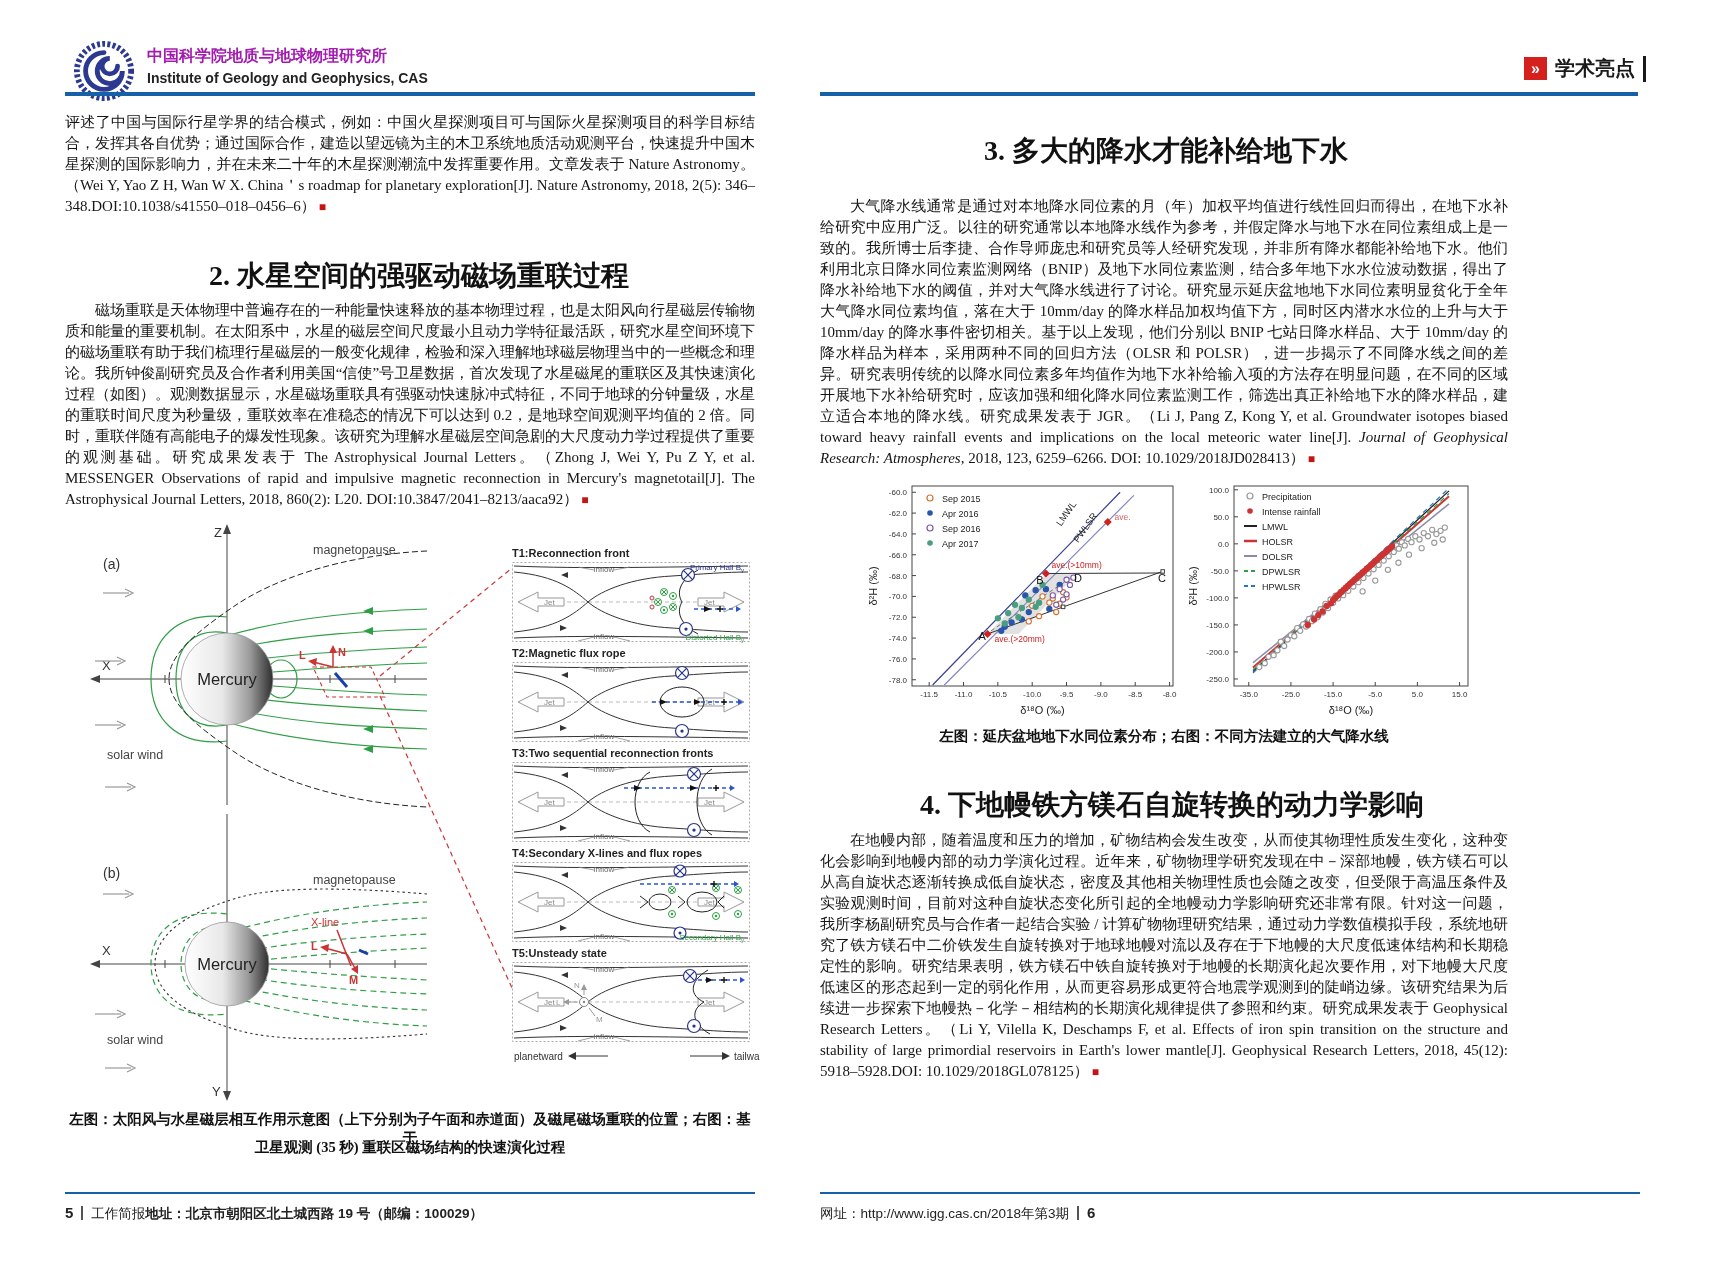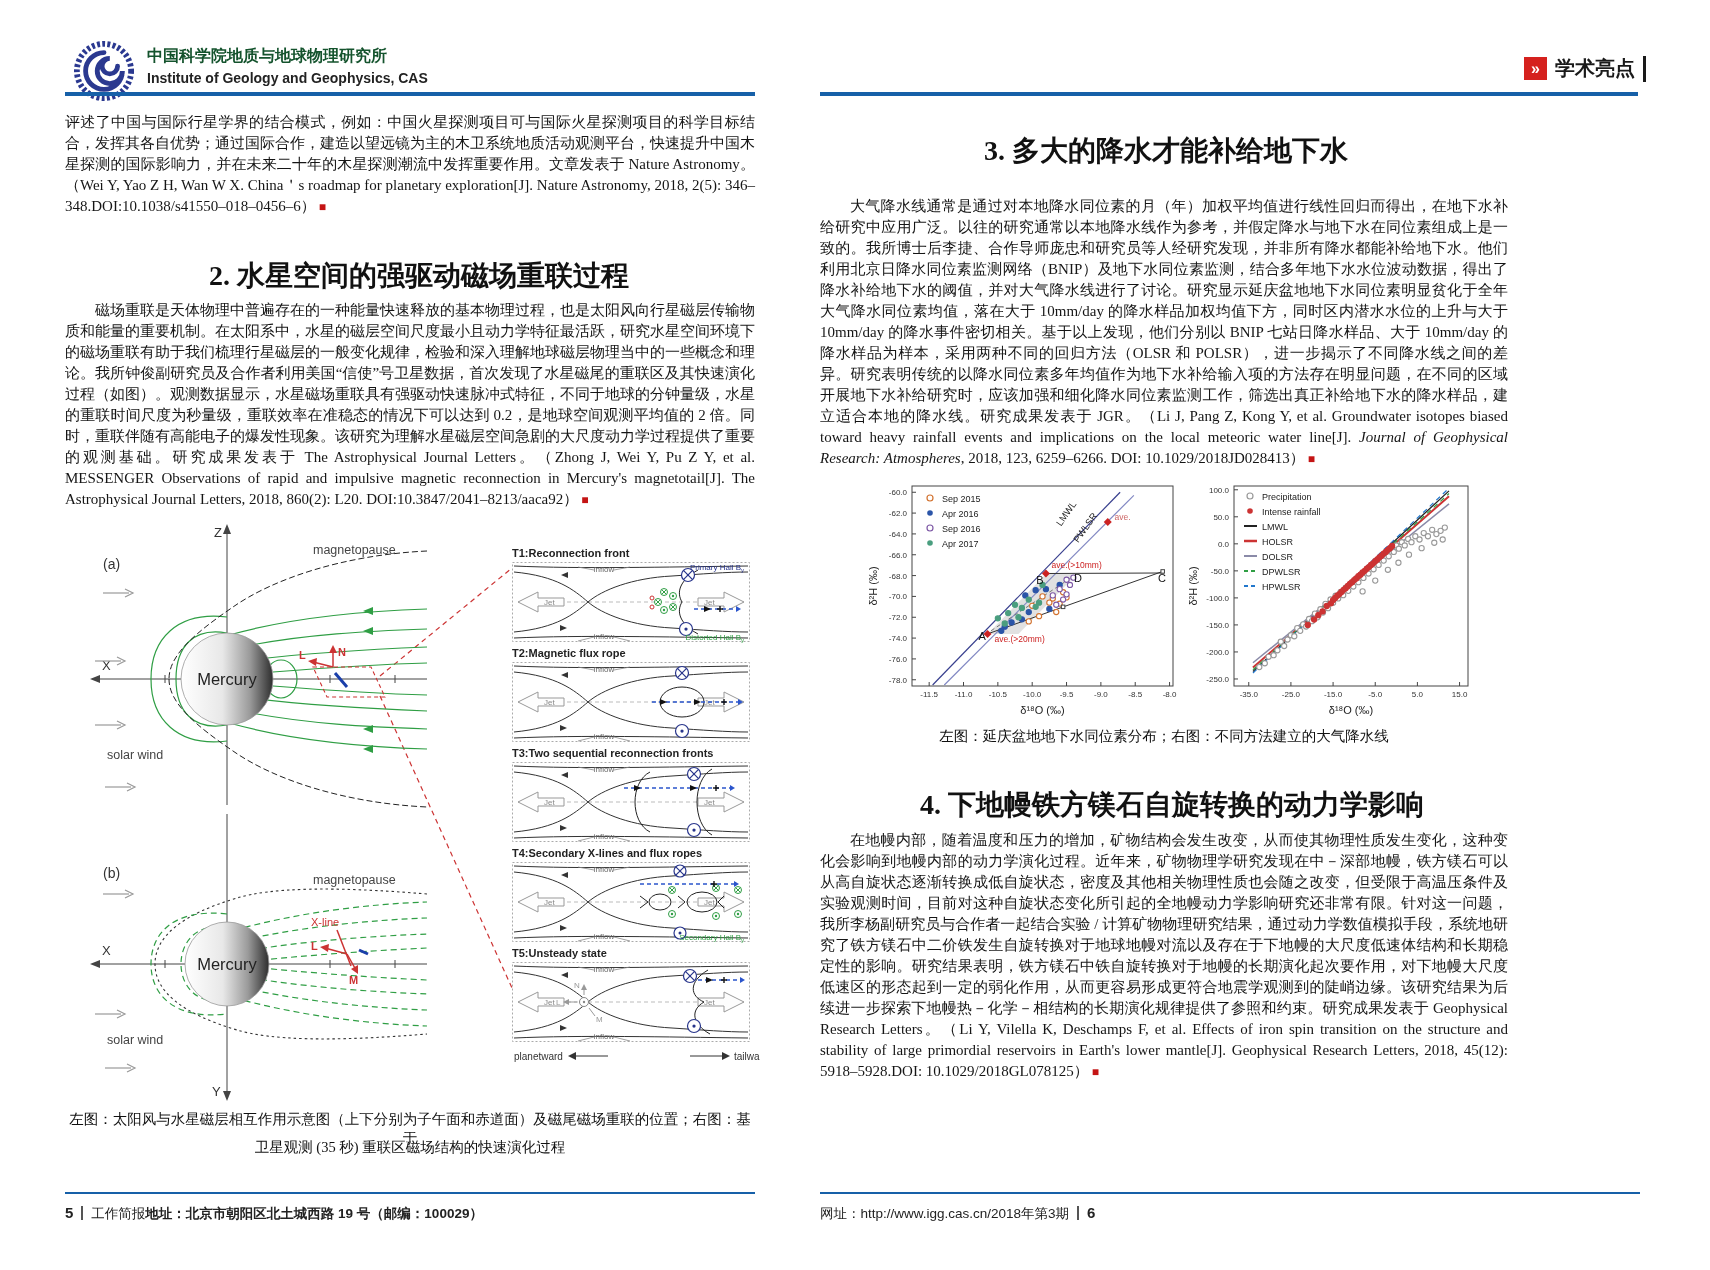--- a/index.html
+++ b/index.html
@@ -4,22 +4,22 @@
 <style>
   html,body{margin:0;padding:0}
   body{width:1710px;height:1270px;position:relative;background:#fff;color:#151515;
        font-family:"Liberation Serif","DejaVu Serif",serif;overflow:hidden}
   .abs{position:absolute}
   .hrule{background:#1660a8}
   .para{font-size:15px;line-height:21px;text-align:justify}
   .indent{text-indent:2em}
   .sec-title{font-weight:bold;font-size:28px;text-align:center;color:#111}
   .endmark{color:#c41414;font-size:12px;margin-left:3px}
-  .caption{font-size:14.5px;font-weight:400;text-align:center;color:#111}
-  .hdr-cn{font-family:"Liberation Sans","DejaVu Sans",sans-serif;font-weight:bold;font-size:16px;color:#14532d}
+  .caption{font-size:14.5px;font-weight:700;text-align:center;color:#111}
+  .hdr-cn{font-family:"Liberation Sans","DejaVu Sans",sans-serif;font-weight:bold;font-size:16px;color:#a21caf}
   .hdr-en{font-family:"Liberation Sans","DejaVu Sans",sans-serif;font-weight:bold;font-size:14px;color:#222;margin-top:3px}
   .tagbox{background:#d5211e;color:#fff;width:23px;height:23px;display:flex;align-items:center;
           justify-content:center;font-weight:bold;font-size:16px;font-family:"Liberation Sans",sans-serif}
   .tagtext{font-family:Liberation Serif, serif;font-weight:bold;font-size:20px;color:#1a1a1a}
   .tagbar{width:3px;height:26px;background:#1a1a1a}
   .footer{font-family:"Liberation Sans","DejaVu Sans",sans-serif;font-size:13.5px;color:#222;
           display:flex;justify-content:flex-start;align-items:center}
   .pagenum{font-weight:bold;font-size:15px}
   .vbar{display:inline-block;width:2px;height:14px;background:#555;margin:0 8px;vertical-align:-2px}
   .charts{display:flex;gap:8px}

